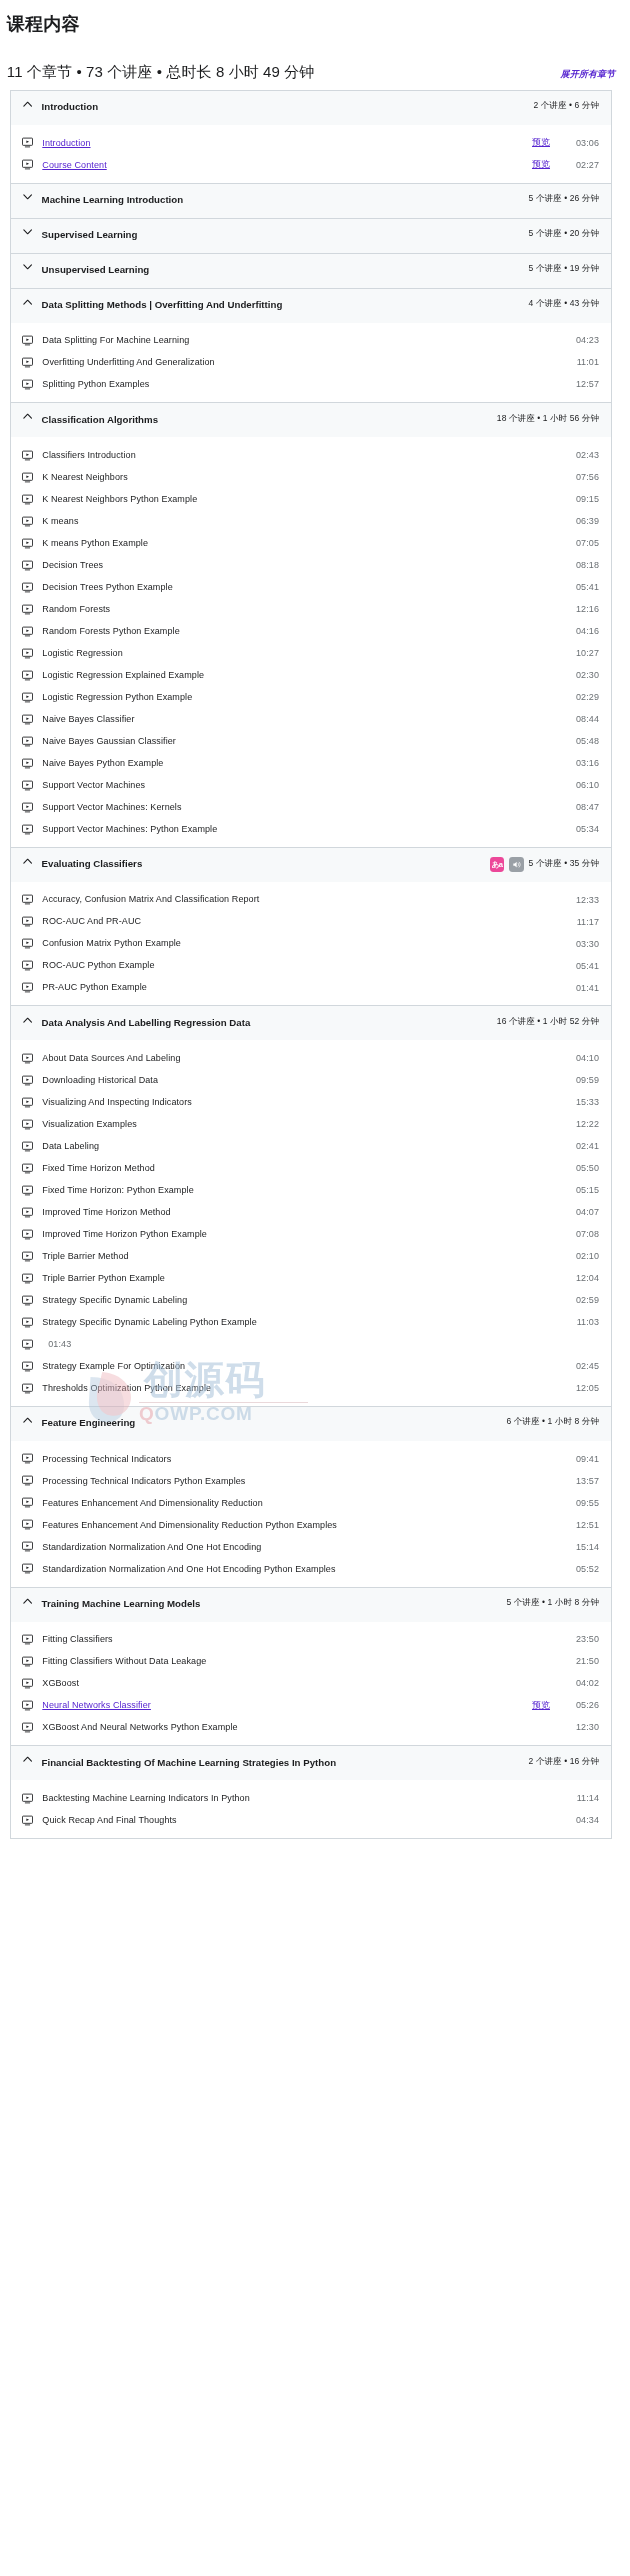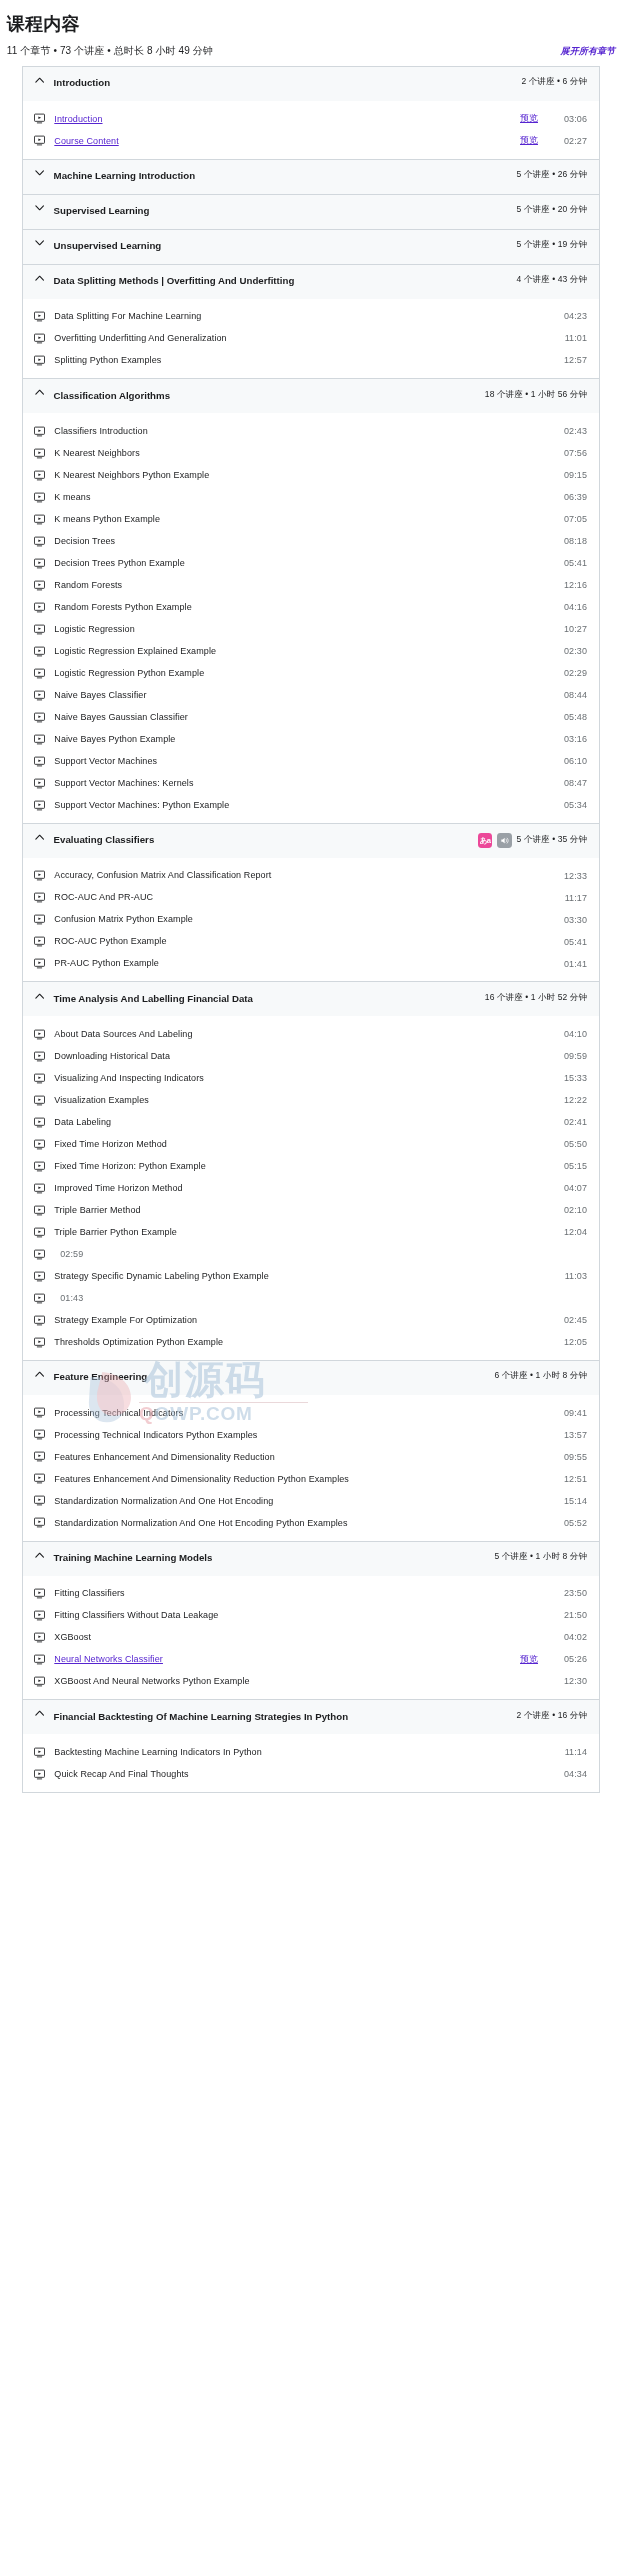--- a/index.html
+++ b/index.html
@@ -22,35 +22,36 @@
     margin: 12px 0 0 6.8px;
     color: #1c1d1f;
   }
   .meta-row {
     display: flex;
     align-items: baseline;
     justify-content: space-between;
     margin: 7.6px 6.8px 8.5px 6.8px;
   }
   .meta-text {
-    font-size: 10px;
+    font-size: 15px;
     color: #1c1d1f;
     letter-spacing: 0.1px;
+    margin-top: 19px;
   }
   .expand-link {
     font-size: 9px;
     color: #5624d0;
     font-weight: 700;
     cursor: pointer;
     letter-spacing: 0.1px;
     font-style: italic;
   }
   .curriculum {
     border: 0.8px solid #d1d7dc;
-    margin: 0 22px;
+    margin: 0 10px;
     background: #fff;
   }
   .section { border-bottom: 0.8px solid #d1d7dc; }
   .section:last-child { border-bottom: none; }
 
   .sec-head {
     background: #f7f9fa;
     display: flex;
     align-items: flex-start;
     padding: 9.3px 12px 9.3px 11px;
@@ -616,21 +617,21 @@
           </div>
         </div>
       </div>
       <div class="section">
         <div class="sec-head">
           <span class="chev">
             <svg width="9.3" height="6" viewBox="0 0 11 7">
               <path d="M1 6 L5.5 1.4 L10 6" fill="none" stroke="currentColor" stroke-width="1.3" stroke-linecap="round" stroke-linejoin="round"></path>
             </svg>
           </span>
-          <span class="sec-title">Time Analysis And Labelling Financial Data</span>
+          <span class="sec-title">Data Analysis And Labelling Regression Data</span>
           <span class="sec-right">
             <span class="sec-meta">16 个讲座 • 1 小时 52 分钟</span>
           </span>
         </div>
         <div class="lectures">
           <div class="lec">
             <span class="lec-icon">
               <svg width="11" height="11" viewBox="0 0 14 14">
                 <rect x="0.6" y="1.4" width="12.8" height="9.2" rx="1" fill="none" stroke="currentColor" stroke-width="1.1"></rect>
                 <path d="M5.6 4.3 L9 6 L5.6 7.7 Z" fill="currentColor"></path>
@@ -718,20 +719,31 @@
             <span class="lec-dur">04:07</span>
           </div>
           <div class="lec">
             <span class="lec-icon">
               <svg width="11" height="11" viewBox="0 0 14 14">
                 <rect x="0.6" y="1.4" width="12.8" height="9.2" rx="1" fill="none" stroke="currentColor" stroke-width="1.1"></rect>
                 <path d="M5.6 4.3 L9 6 L5.6 7.7 Z" fill="currentColor"></path>
                 <path d="M4.2 12.6 L9.8 12.6" stroke="currentColor" stroke-width="1.1" stroke-linecap="round"></path>
               </svg>
             </span>
+            <span class="lec-title">Improved Time Horizon Python Example</span>
+            <span class="lec-dur">07:08</span>
+          </div>
+          <div class="lec">
+            <span class="lec-icon">
+              <svg width="11" height="11" viewBox="0 0 14 14">
+                <rect x="0.6" y="1.4" width="12.8" height="9.2" rx="1" fill="none" stroke="currentColor" stroke-width="1.1"></rect>
+                <path d="M5.6 4.3 L9 6 L5.6 7.7 Z" fill="currentColor"></path>
+                <path d="M4.2 12.6 L9.8 12.6" stroke="currentColor" stroke-width="1.1" stroke-linecap="round"></path>
+              </svg>
+            </span>
             <span class="lec-title">Triple Barrier Method</span>
             <span class="lec-dur">02:10</span>
           </div>
           <div class="lec">
             <span class="lec-icon">
               <svg width="11" height="11" viewBox="0 0 14 14">
                 <rect x="0.6" y="1.4" width="12.8" height="9.2" rx="1" fill="none" stroke="currentColor" stroke-width="1.1"></rect>
                 <path d="M5.6 4.3 L9 6 L5.6 7.7 Z" fill="currentColor"></path>
                 <path d="M4.2 12.6 L9.8 12.6" stroke="currentColor" stroke-width="1.1" stroke-linecap="round"></path>
               </svg>
@@ -740,20 +752,21 @@
             <span class="lec-dur">12:04</span>
           </div>
           <div class="lec">
             <span class="lec-icon">
               <svg width="11" height="11" viewBox="0 0 14 14">
                 <rect x="0.6" y="1.4" width="12.8" height="9.2" rx="1" fill="none" stroke="currentColor" stroke-width="1.1"></rect>
                 <path d="M5.6 4.3 L9 6 L5.6 7.7 Z" fill="currentColor"></path>
                 <path d="M4.2 12.6 L9.8 12.6" stroke="currentColor" stroke-width="1.1" stroke-linecap="round"></path>
               </svg>
             </span>
+            <span class="lec-title">Strategy Specific Dynamic Labeling</span>
             <span class="lec-dur">02:59</span>
           </div>
           <div class="lec">
             <span class="lec-icon">
               <svg width="11" height="11" viewBox="0 0 14 14">
                 <rect x="0.6" y="1.4" width="12.8" height="9.2" rx="1" fill="none" stroke="currentColor" stroke-width="1.1"></rect>
                 <path d="M5.6 4.3 L9 6 L5.6 7.7 Z" fill="currentColor"></path>
                 <path d="M4.2 12.6 L9.8 12.6" stroke="currentColor" stroke-width="1.1" stroke-linecap="round"></path>
               </svg>
             </span>

